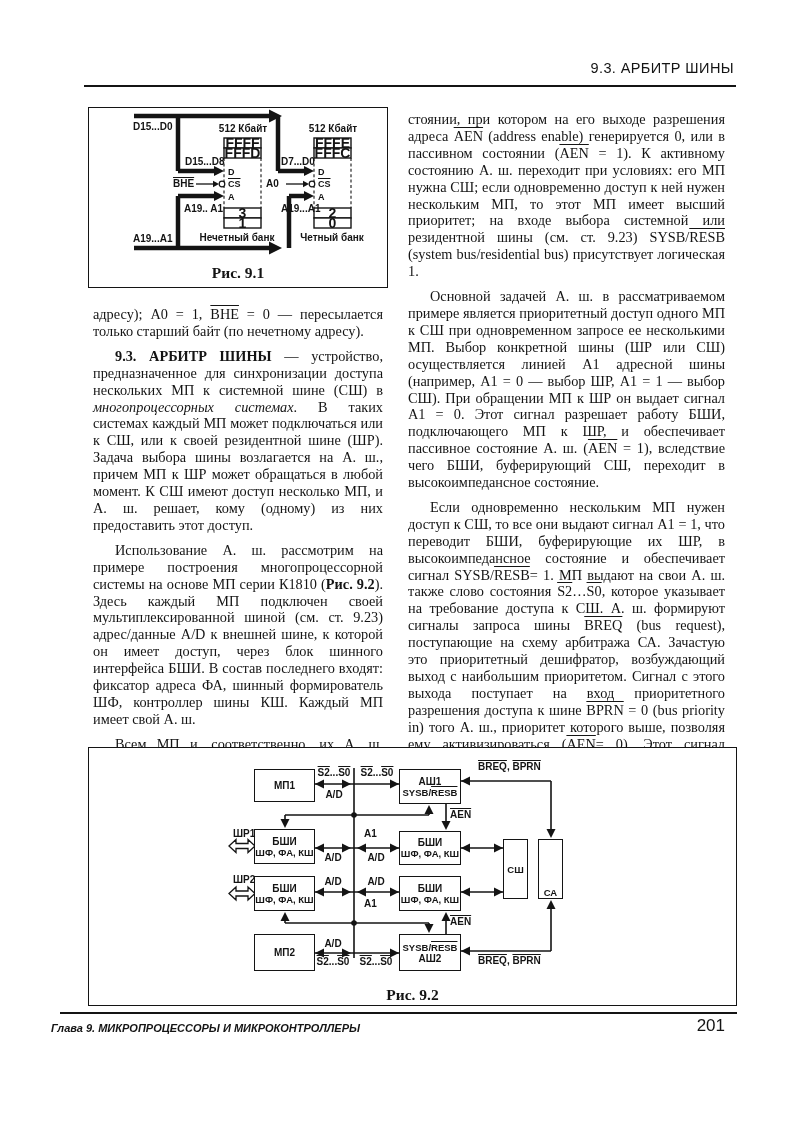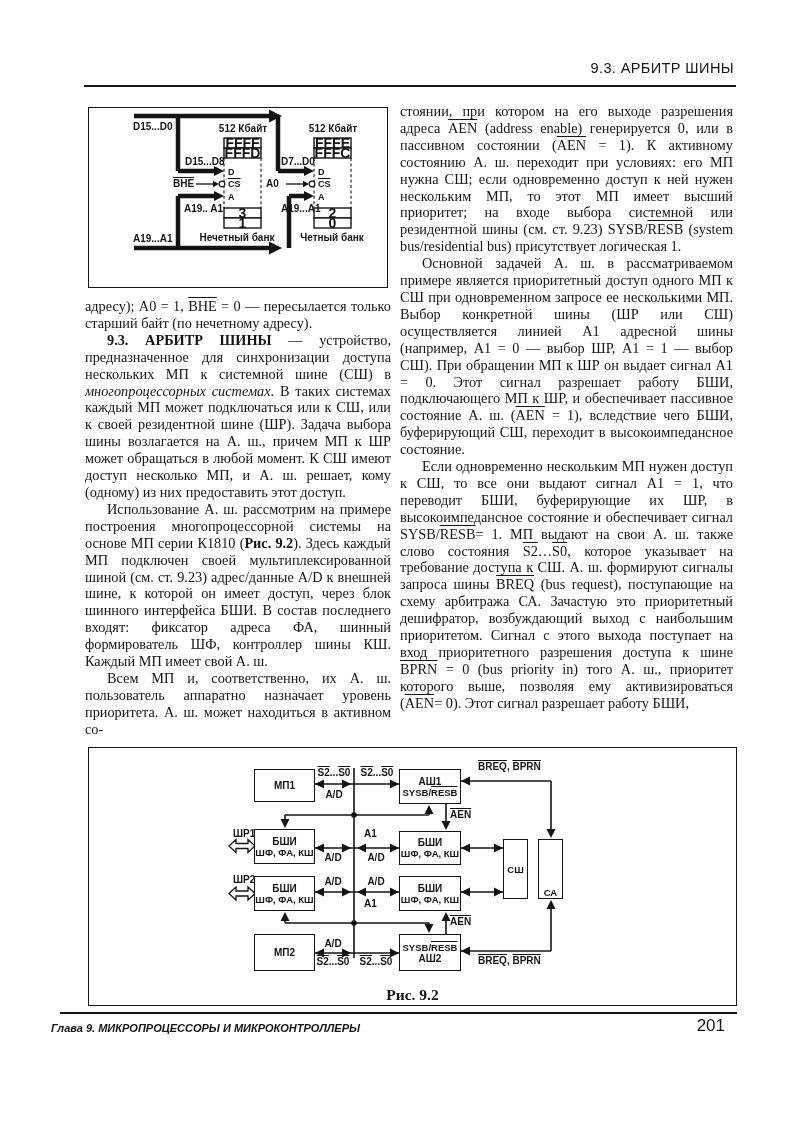--- a/index.html
+++ b/index.html
@@ -6,21 +6,21 @@
   .page{position:relative;width:794px;height:1131px;background:#ffffff;overflow:hidden;
         font-family:"Liberation Serif",serif;color:#141414;}
   .rule{position:absolute;background:#141414;height:2px;}
   .running-head{position:absolute;top:60px;right:60px;font-family:"Liberation Sans",sans-serif;
         font-size:14.5px;letter-spacing:.4px;color:#141414;}
   .running-foot{position:absolute;top:1022px;left:51px;font-family:"Liberation Sans",sans-serif;
         font-style:italic;font-weight:bold;font-size:11px;color:#141414;}
   .page-number{position:absolute;top:1016px;right:69px;font-family:"Liberation Sans",sans-serif;
         font-size:17px;color:#141414;}
   .col{position:absolute;font-size:14.3px;line-height:16.9px;text-align:justify;}
-  .col p{margin:0;text-indent:22px;}
+  .col p{margin:8px;text-indent:22px;}
   .col p.noind{text-indent:0;}
   span.b{font-weight:bold;}
   span.i{font-style:italic;}
   span.ov{text-decoration:overline;}
   .figure{position:absolute;border:1.5px solid #141414;background:#fff;box-sizing:border-box;}
   .figure svg{position:absolute;left:0;top:0;}
   .flabel{position:absolute;font-family:"Liberation Sans",sans-serif;font-weight:bold;
         font-size:10px;line-height:11px;white-space:nowrap;color:#141414;}
   .flabel.cx{transform:translateX(-50%);}
   .flabel.pin{font-size:9px;}
@@ -102,20 +102,21 @@
     <div class="cell" style="left:135px;top:40px;">FFFD</div>
     <div class="cell" style="left:135px;top:100px;">3</div>
     <div class="cell" style="left:135px;top:110px;">1</div>
     <div class="cell" style="left:225px;top:30px;">FFFE</div>
     <div class="cell" style="left:225px;top:40px;">FFFC</div>
     <div class="cell" style="left:225px;top:100px;">2</div>
     <div class="cell" style="left:225px;top:110px;">0</div>
 
     <div class="flabel cx" style="left:148px;top:124px;">Нечетный банк</div>
     <div class="flabel cx" style="left:243px;top:124px;text-align:right;">Четный банк</div>
+    <div class="figcap" style="top:156px;">Рис. 9.1</div>
   </div>
 
   <div class="col" style="left:85px;top:298px;width:306px;">
     <p class="noind"><span>адресу); А0 = 1, </span><span class="ov">BHE</span><span> = 0 — пересылается только старший байт (по нечетному адресу).</span></p>
     <p><span class="b">9.3. АРБИТР ШИНЫ</span><span> — устройство, предназначенное для синхронизации доступа нескольких МП к системной шине (СШ) в </span><span class="i">многопроцессорных системах</span><span>. В таких системах каждый МП может подключаться или к СШ, или к своей резидентной шине (ШР). Задача выбора шины возлагается на А. ш., причем МП к ШР может обращаться в любой момент. К СШ имеют доступ несколько МП, и А. ш. решает, кому (одному) из них предоставить этот доступ.</span></p>
     <p><span>Использование А. ш. рассмотрим на примере построения многопроцессорной системы на основе МП серии К1810 (</span><span class="b">Рис. 9.2</span><span>). Здесь каждый МП подключен своей мультиплексированной шиной (см. ст. 9.23) адрес/данные A/D к внешней шине, к которой он имеет доступ, через блок шинного интерфейса БШИ. В состав последнего входят: фиксатор адреса ФА, шинный формирователь ШФ, контроллер шины КШ. Каждый МП имеет свой А. ш.</span></p>
     <p><span>Всем МП и, соответственно, их А. ш. пользователь аппаратно назначает уровень приоритета. А. ш. может находиться в активном со-</span></p>
   </div>
 
   <div class="col" style="left:400px;top:103px;width:333px;">

